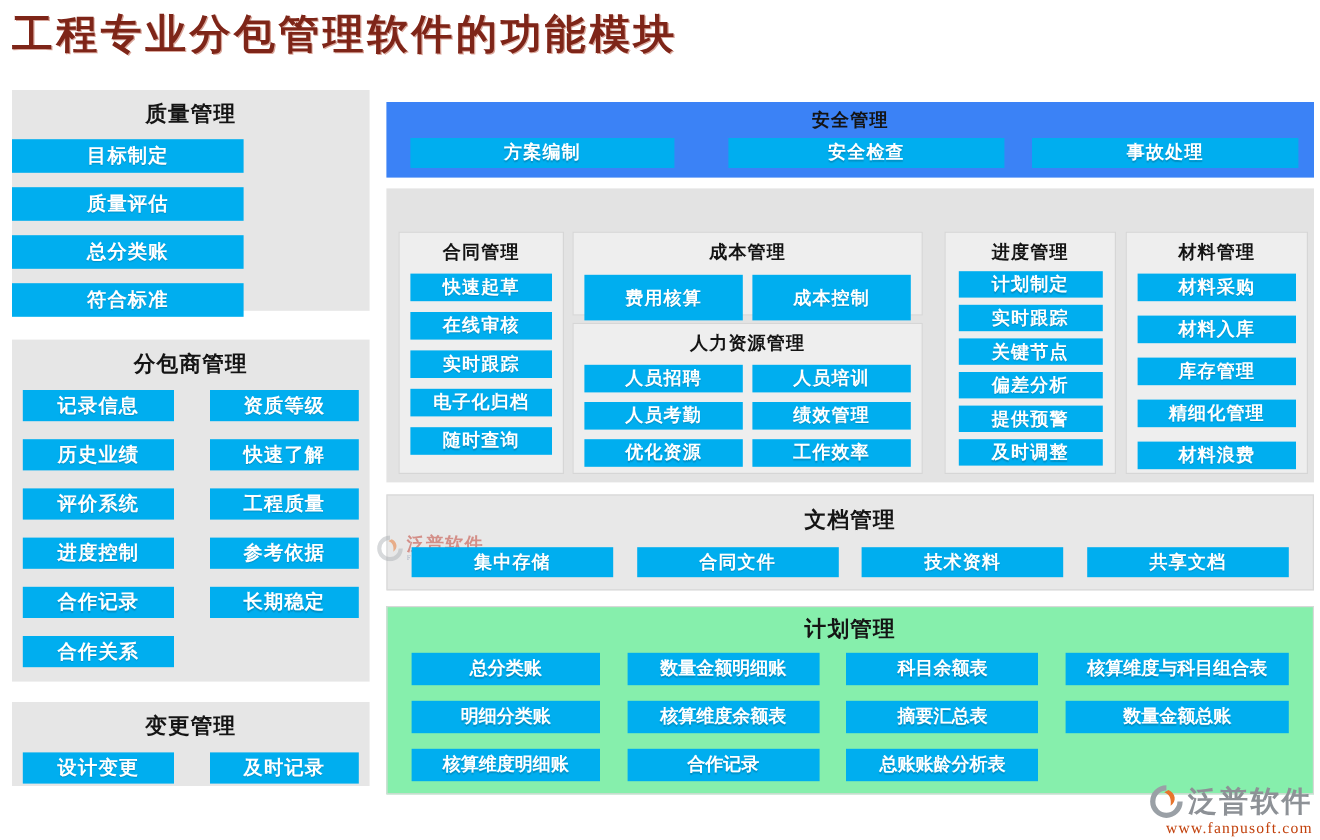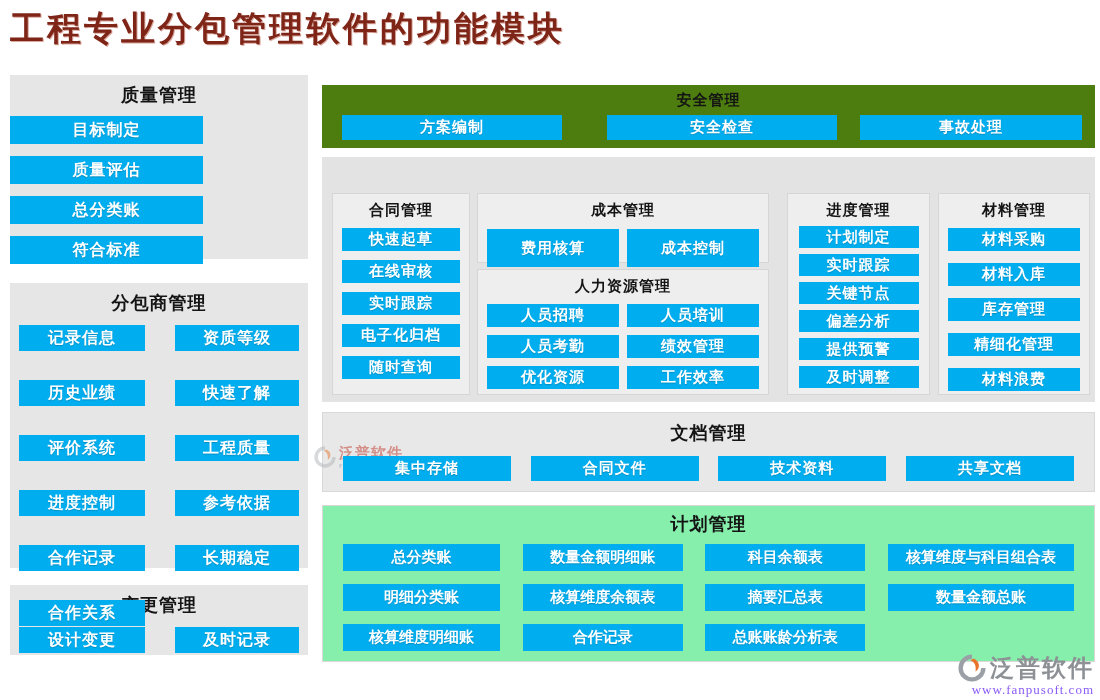--- a/index.html
+++ b/index.html
@@ -36,28 +36,28 @@
 
   
   .quality-panel  { left:10px; top:75px;  width:298px; height:184px; }
   .quality-panel .col { display:flex; flex-direction:column; align-items:flex-start; margin-top:9px; gap:12px; }
   .quality-panel .btn { width:193px; height:28px; }
 
   .subcontractor-panel { left:10px; top:283px; width:298px; height:285px; }
   .two-col-grid {
     display:grid; grid-template-columns:126px 124px;
     justify-content:space-between; padding:0 9px;
-    row-gap:29px; margin-top:10px;
+    row-gap:15px; margin-top:10px;
   }
   .two-col-grid .btn { height:26px; font-size:16px; }
 
   .change-panel { left:10px; top:585px; width:298px; height:70px; }
 
   
-  .safety-panel { left:322px; top:85px; width:773px; height:63px; background:#4d7c0f; }
+  .safety-panel { left:322px; top:85px; width:773px; height:63px; background:#3b82f6; }
   .safety-row { position:relative; height:26px; margin-top:5px; }
   .safety-row .btn { position:absolute; height:25px; font-size:15px; }
   .safety-b0 { left:20px;  width:220px; }
   .safety-b1 { left:285px; width:230px; }
   .safety-b2 { left:538px; width:222px; }
 
   .middle-container { left:322px; top:157px; width:773px; height:245px; background:#e3e3e3; }
   .subpanel {
     position:absolute; background:#eeeeee; border:1px solid #d6d6d6;
   }
@@ -106,21 +106,21 @@
     display:flex; align-items:center; gap:3px; opacity:.5;
   }
   .watermark-mid .wm-text { color:#c0392b; font-weight:bold; font-size:15px; letter-spacing:1px; }
   .watermark-mid .wm-sub { color:#6f86a8; font-size:6px; letter-spacing:1px; }
   .watermark-br {
     position:absolute; right:6px; bottom:2px; z-index:3;
     display:flex; flex-direction:column; align-items:flex-end;
   }
   .wm-row { display:flex; align-items:center; gap:4px; }
   .wm-brand { color:#8d9196; font-size:24px; font-weight:bold; letter-spacing:2px; }
-  .wm-url { color:#8b5cf6; font-size:13px; letter-spacing:1px; margin-top:-2px; }
+  .wm-url { color:#c2410c; font-size:13px; letter-spacing:1px; margin-top:-2px; }
   .logo { width:28px; height:28px; display:block; }
   .logo-sm { width:22px; height:22px; display:block; }
 </style>
 </head>
 <body>
 
 <div class="page">
 
   <div class="main-title">工程专业分包管理软件的功能模块</div>
 

